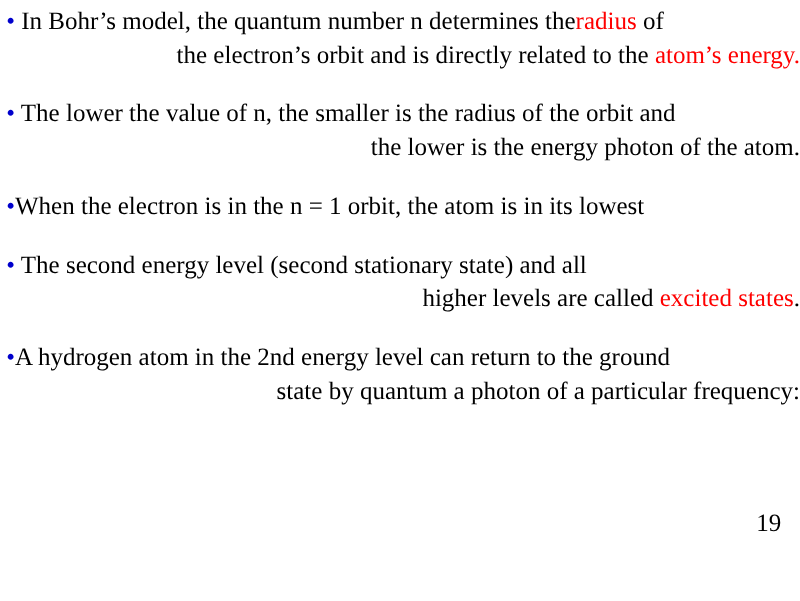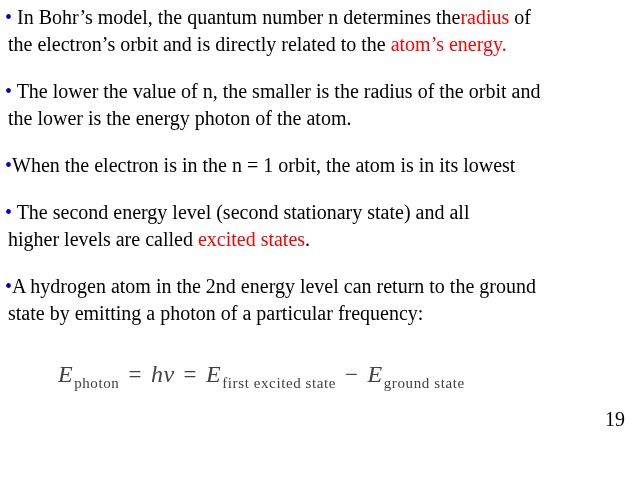--- a/index.html
+++ b/index.html
@@ -27,20 +27,21 @@
     margin: 0 0 20px 0;
   }
   .line {
     font-size: 20px;
     line-height: 27px;
     white-space: nowrap;
     color: var(--text, #000000);
   }
   .line.cont {
     padding-left: 3px;
+    text-align: right;
   }
   .bullet {
     color: var(--blue, #0000cc);
     font-size: 20px;
   }
   .seg.red { color: var(--red, #ff0000); }
   .seg.blue { color: var(--blue, #0000cc); }
   .equation {
     margin: 34px 0 0 58px;
     font-size: 23px;
@@ -90,21 +91,20 @@
       <div class="line first"><span class="bullet">•</span><span class="seg">When the electron is in the n = 1 orbit, the atom is in its lowest</span></div>
     </div>
 
     <div class="para">
       <div class="line first"><span class="bullet">•</span><span class="seg"> The second energy level (second stationary state) and all</span></div>
       <div class="line cont"><span class="seg">higher levels are called </span><span class="seg red">excited states</span><span class="seg">.</span></div>
     </div>
 
     <div class="para">
       <div class="line first"><span class="bullet">•</span><span class="seg">A hydrogen atom in the 2nd energy level can return to the ground</span></div>
-      <div class="line cont"><span class="seg">state by emitting a photon of a particular frequency:</span></div>
+      <div class="line cont"><span class="seg">state by quantum a photon of a particular frequency:</span></div>
     </div>
 
   </div>
 
-  <div class="equation"><span class="eq-var">E</span><sub class="eq-sub">photon</sub><span class="eq-op">=</span><span class="eq-var">hν</span><span class="eq-op">=</span><span class="eq-var">E</span><sub class="eq-sub">first excited state</sub><span class="eq-op">−</span><span class="eq-var">E</span><sub class="eq-sub">ground state</sub></div>
 
   <div class="page-number">19</div>
 </div>
 
 </body></html>

